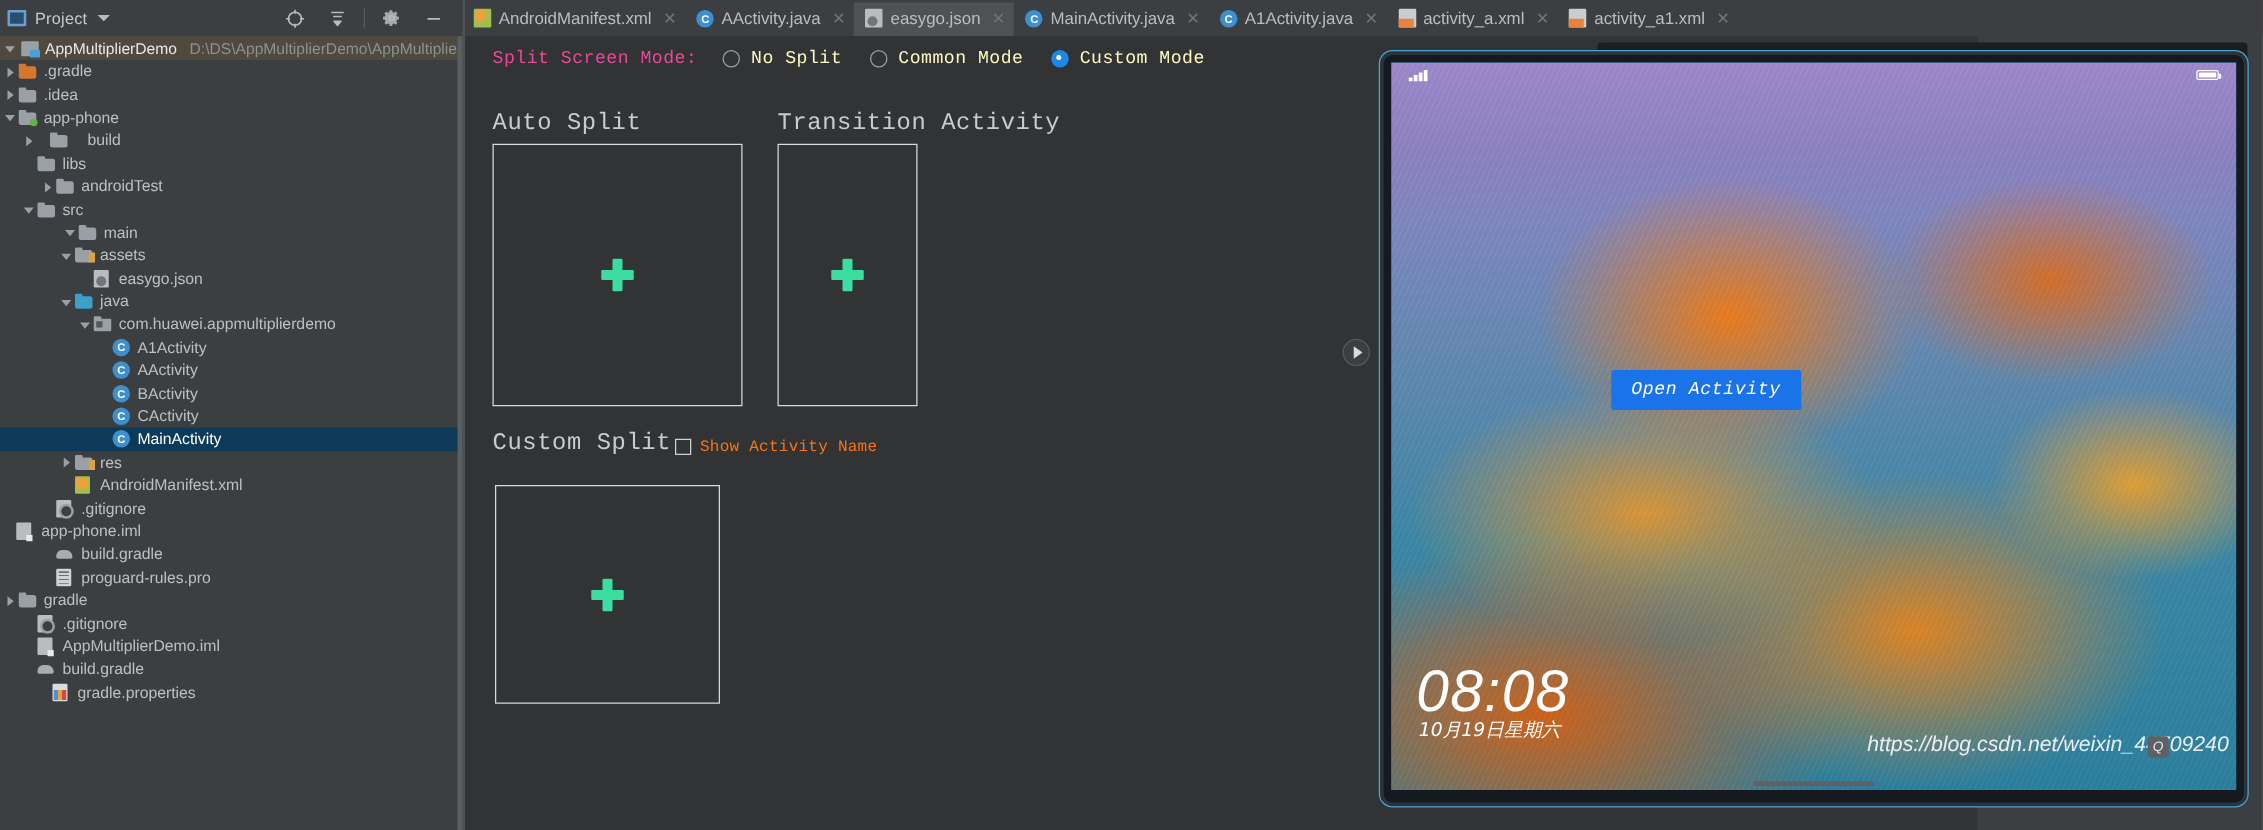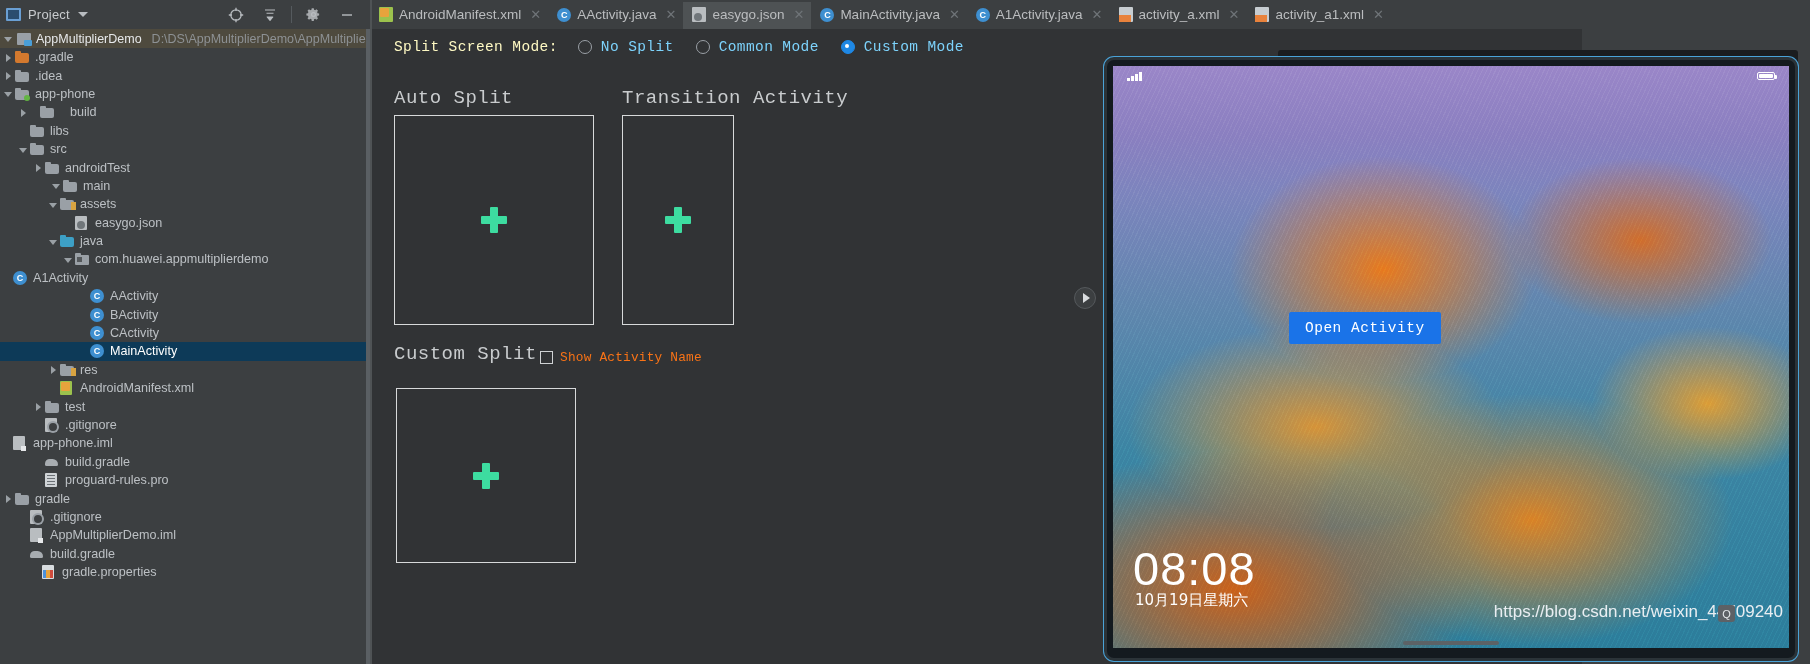--- a/index.html
+++ b/index.html
@@ -160,35 +160,35 @@
   
   .main {
     position: absolute; left: 372px; top: 29px; right: 0; bottom: 0;
     background: #313335;
   }
   .mode-bar {
     position: absolute; left: 0; top: 0; width: 100%; height: 36px;
     display: flex; align-items: center; padding-left: 22px; gap: 0;
   }
   .mode-label {
-    color: #fef9c3; font-size: 14.5px; font-family: "Liberation Mono", monospace;
+    color: #ec4899; font-size: 14.5px; font-family: "Liberation Mono", monospace;
     letter-spacing: .4px; margin-right: 20px;
   }
   .radio-item { display: flex; align-items: center; margin-right: 22px; }
   .radio {
     width: 14px; height: 14px; border-radius: 50%; border: 1.6px solid #9aa0a6;
     margin-right: 9px; flex: none; position: relative; background: transparent;
   }
   .radio.on { border-color: #1e88e5; background: #1e88e5; }
   .radio.on::after {
     content: ""; position: absolute; left: 3.4px; top: 3.4px; width: 4px; height: 4px;
     border-radius: 50%; background: #fff;
   }
   .radio-text {
-    color: #7dd3fc; font-size: 14.5px; font-family: "Liberation Mono", monospace; letter-spacing: .4px;
+    color: #fef9c3; font-size: 14.5px; font-family: "Liberation Mono", monospace; letter-spacing: .4px;
   }
 
   .canvas { position: absolute; left: 0; top: 36px; right: 0; bottom: 0; }
 
   .sec-title {
     position: absolute; color: #c9ccce; font-size: 19px;
     font-family: "Liberation Mono", monospace; letter-spacing: .5px; white-space: nowrap;
   }
   .ph-box {
     position: absolute; border: 1.4px solid #d7d9da; background: #313335;
@@ -207,21 +207,21 @@
   .chkbox {
     width: 13px; height: 13px; border: 1.4px solid #cfd2d4; background: transparent;
     flex: none; margin-right: 7px;
   }
   .chk-text {
     color: #f97316; font-size: 12.8px; font-family: "Liberation Mono", monospace; letter-spacing: .2px;
   }
 
   
   .phone-wrap {
-    position: absolute; left: 1096px; top: 55px; width: 714px; height: 609px;
+    position: absolute; left: 1096px; top: 39px; width: 714px; height: 609px; font-style: italic;
   }
   .phone-shadow {
     position: absolute; left: 182px; top: -5px; width: 520px; height: 16px;
     background: #1b1d1f; border-radius: 3px;
   }
   .phone {
     position: absolute; left: 8px; top: 2px; width: 694px; height: 604px;
     background: #141a1f; border: 3px solid #2b3338; border-radius: 10px;
     overflow: hidden; box-shadow: 0 0 0 1px #4aa3d8;
   }
@@ -418,34 +418,34 @@
         </span>
         <span class="tlabel">build</span>
       </div>
       <div class="trow" style="padding-left: 17px;">
         <span class="twisty"></span>
         <span class="ticon-wrap">
           <span class="fi folder"></span>
         </span>
         <span class="tlabel">libs</span>
       </div>
+      <div class="trow" style="padding-left: 32px;">
+        <span class="twisty right"></span>
+        <span class="ticon-wrap">
+          <span class="fi folder"></span>
+        </span>
+        <span class="tlabel">androidTest</span>
+      </div>
       <div class="trow" style="padding-left: 17px;">
         <span class="twisty down"></span>
         <span class="ticon-wrap">
           <span class="fi folder"></span>
         </span>
         <span class="tlabel">src</span>
       </div>
-      <div class="trow" style="padding-left: 32px;">
-        <span class="twisty right"></span>
-        <span class="ticon-wrap">
-          <span class="fi folder"></span>
-        </span>
-        <span class="tlabel">androidTest</span>
-      </div>
       <div class="trow" style="padding-left: 32px; margin-left: 18px;">
         <span class="twisty down"></span>
         <span class="ticon-wrap">
           <span class="fi folder"></span>
         </span>
         <span class="tlabel">main</span>
       </div>
       <div class="trow" style="padding-left: 47px;">
         <span class="twisty down"></span>
         <span class="ticon-wrap">
@@ -473,21 +473,21 @@
       </div>
       <div class="trow" style="padding-left: 62px;">
         <span class="twisty down"></span>
         <span class="ticon-wrap">
           <span class="fi folder pkg">
             <i class="slot"></i>
           </span>
         </span>
         <span class="tlabel">com.huawei.appmultiplierdemo</span>
       </div>
-      <div class="trow" style="">
+      <div class="trow" style="padding-left: 77px;">
         <span class="twisty"></span>
         <span class="ticon-wrap">
           <span class="ic-class"></span>
         </span>
         <span class="tlabel">A1Activity</span>
       </div>
       <div class="trow" style="padding-left: 77px;">
         <span class="twisty"></span>
         <span class="ticon-wrap">
           <span class="ic-class"></span>
@@ -525,27 +525,20 @@
         <span class="tlabel">res</span>
       </div>
       <div class="trow" style="padding-left: 47px;">
         <span class="twisty"></span>
         <span class="ticon-wrap">
           <span class="fdoc manifest">
             <i class="inner"></i>
           </span>
         </span>
         <span class="tlabel">AndroidManifest.xml</span>
-      </div>
-      <div class="trow" style="padding-left: 32px;">
-        <span class="twisty right"></span>
-        <span class="ticon-wrap">
-          <span class="fi folder"></span>
-        </span>
-        <span class="tlabel">test</span>
       </div>
       <div class="trow" style="padding-left: 32px;">
         <span class="twisty"></span>
         <span class="ticon-wrap">
           <span class="fdoc gitign"></span>
         </span>
         <span class="tlabel">.gitignore</span>
       </div>
       <div class="trow" style="">
         <span class="twisty"></span>

